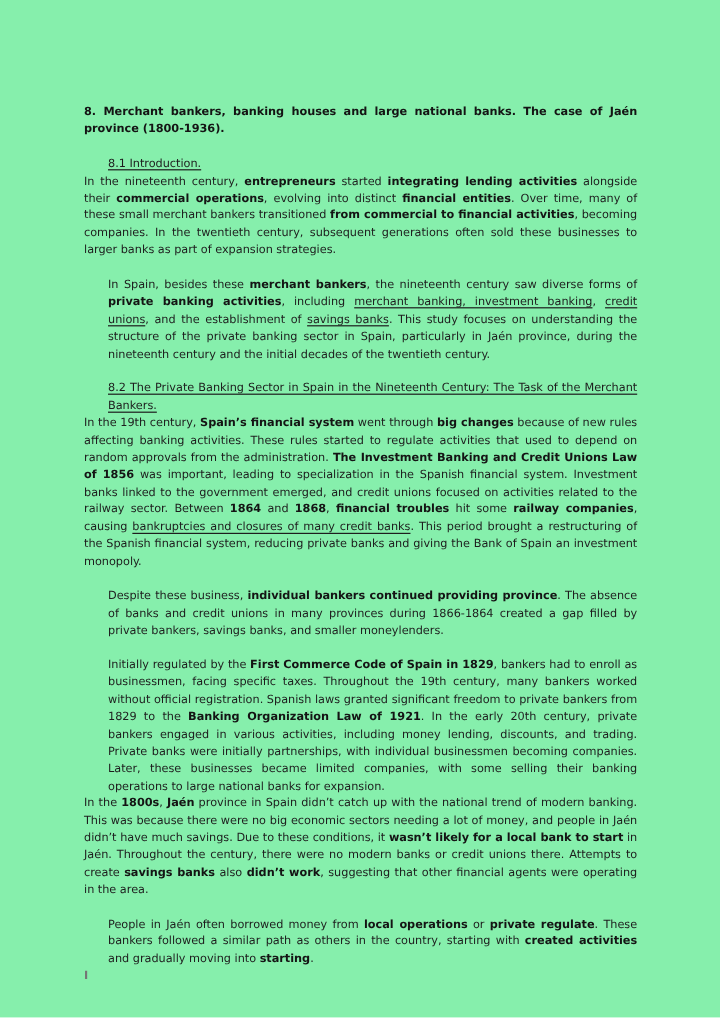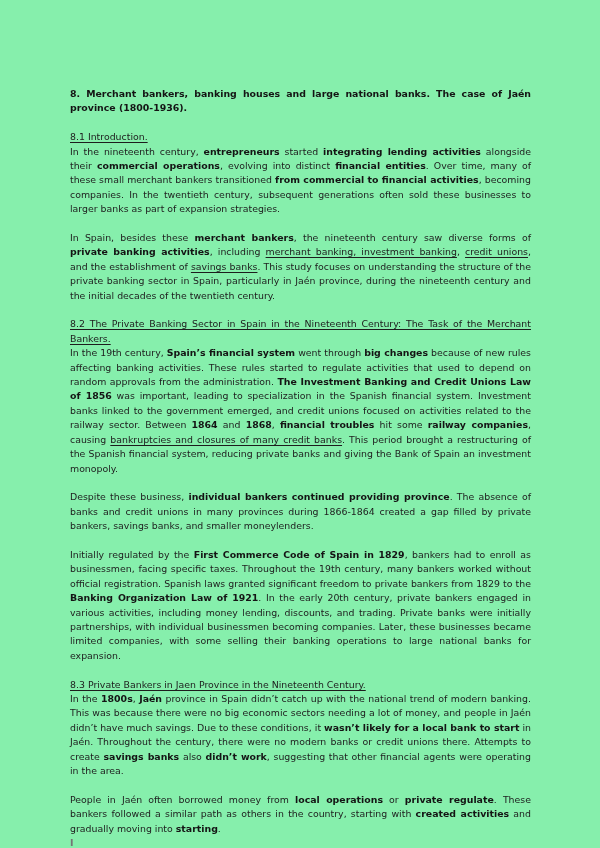--- a/index.html
+++ b/index.html
@@ -32,20 +32,21 @@
     color: #1d1d1d;
     text-align: justify;
     letter-spacing: 0;
   }
   .block {
     margin: 0;
     text-align: justify;
   }
   .gap-before {
     margin-top: 14.4px;
+    margin-left: 20px;
   }
   .block b {
     font-weight: bold;
     color: #141414;
   }
   .block u {
     text-decoration: underline;
     text-underline-offset: 1.5px;
   }
   .doc-title {
@@ -74,21 +75,20 @@
     <div class="block gap-before"><span>In Spain, besides these </span><b>merchant bankers</b><span>, the nineteenth century saw diverse forms of </span><b>private banking activities</b><span>, including </span><u>merchant banking, investment banking</u><span>, </span><u>credit unions</u><span>, and the establishment of </span><u>savings banks</u><span>. This study focuses on understanding the structure of the private banking sector in Spain, particularly in Jaén province, during the nineteenth century and the initial decades of the twentieth century.</span></div>
 
     <div class="block gap-before"><u>8.2 The Private Banking Sector in Spain in the Nineteenth Century: The Task of the Merchant Bankers.</u></div>
 
     <div class="block"><span>In the 19th century, </span><b>Spain’s financial system</b><span> went through </span><b>big changes</b><span> because of new rules affecting banking activities. These rules started to regulate activities that used to depend on random approvals from the administration. </span><b>The Investment Banking and Credit Unions Law of 1856</b><span> was important, leading to specialization in the Spanish financial system. Investment banks linked to the government emerged, and credit unions focused on activities related to the railway sector. Between </span><b>1864</b><span> and </span><b>1868</b><span>, </span><b>financial troubles</b><span> hit some </span><b>railway companies</b><span>, causing </span><u>bankruptcies and closures of many credit banks</u><span>. This period brought a restructuring of the Spanish financial system, reducing private banks and giving the Bank of Spain an investment monopoly.</span></div>
 
     <div class="block gap-before"><span>Despite these business, </span><b>individual bankers continued providing province</b><span>. The absence of banks and credit unions in many provinces during 1866-1864 created a gap filled by private bankers, savings banks, and smaller moneylenders.</span></div>
 
     <div class="block gap-before"><span>Initially regulated by the </span><b>First Commerce Code of Spain in 1829</b><span>, bankers had to enroll as businessmen, facing specific taxes. Throughout the 19th century, many bankers worked without official registration. Spanish laws granted significant freedom to private bankers from 1829 to the </span><b>Banking Organization Law of 1921</b><span>. In the early 20th century, private bankers engaged in various activities, including money lending, discounts, and trading. Private banks were initially partnerships, with individual businessmen becoming companies. Later, these businesses became limited companies, with some selling their banking operations to large national banks for expansion.</span></div>
 
-    <div class="block gap-before"><u>8.3 Private Bankers in Jaen Province in the Nineteenth Century.</u></div>
 
     <div class="block"><span>In the </span><b>1800s</b><span>, </span><b>Jaén</b><span> province in Spain didn’t catch up with the national trend of modern banking. This was because there were no big economic sectors needing a lot of money, and people in Jaén didn’t have much savings. Due to these conditions, it </span><b>wasn’t likely for a local bank to start</b><span> in Jaén. Throughout the century, there were no modern banks or credit unions there. Attempts to create </span><b>savings banks</b><span> also </span><b>didn’t work</b><span>, suggesting that other financial agents were operating in the area.</span></div>
 
     <div class="block gap-before"><span>People in Jaén often borrowed money from </span><b>local operations</b><span> or </span><b>private regulate</b><span>. These bankers followed a similar path as others in the country, starting with </span><b>created activities</b><span> and gradually moving into </span><b>starting</b><span>.</span></div>
 
     <div class="block caret-line">I</div>
 
   </div>
 </div>
 

